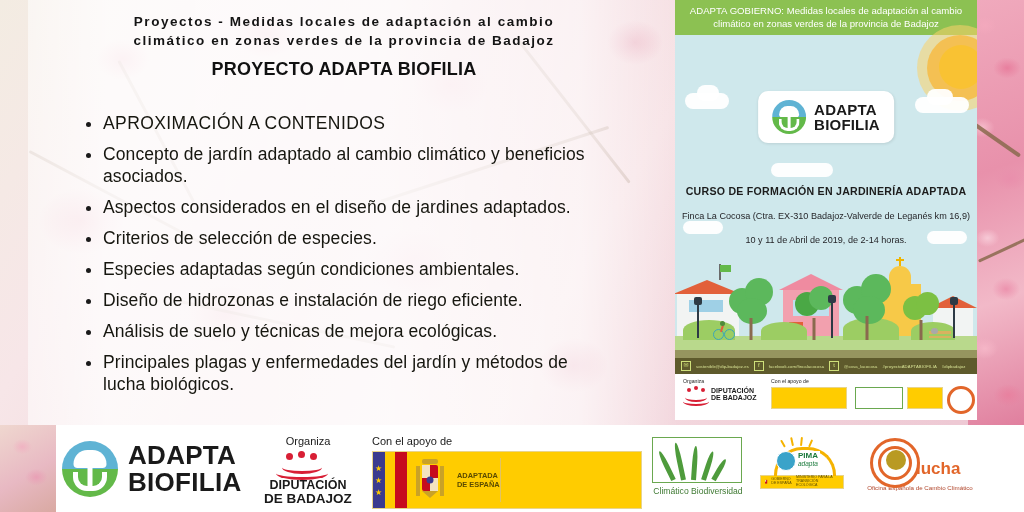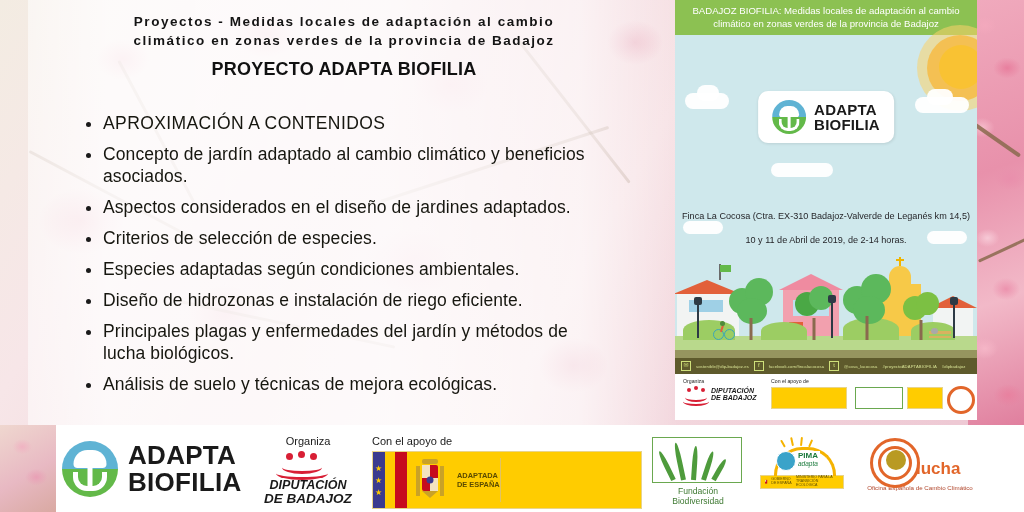--- a/index.html
+++ b/index.html
@@ -103,21 +103,21 @@
   .p-social{height:16px;background:#5e5a2c;display:flex;align-items:center;gap:5px;padding:0 6px;box-sizing:border-box;}
   .sico{width:8px;height:8px;border:1px solid #cfe07a;color:#cfe07a;font-size:6px;line-height:7px;
     text-align:center;flex:0 0 auto;}
   .stxt{font-size:4.2px;color:#d7e294;letter-spacing:.1px;white-space:nowrap;}
 
   .p-spons{height:46px;background:#fff;position:relative;}
   .sp-lbl{position:absolute;font-size:5.2px;color:#222;}
   .sp-box{position:absolute;}
 
   
-  .dip{position:relative;font-style:italic;}
+  .dip{position:relative;}
   .dip .dots{position:relative;height:6px;}
   .dip .dots i{position:absolute;width:4px;height:4px;border-radius:50%;background:#d81f35;}
   .dip .arc{position:absolute;border-bottom:2px solid #d81f35;border-radius:50%;}
   .dip-txt{font-weight:bold;color:#1a1a1a;line-height:1.02;}
 
   
   .footer{position:absolute;left:0;bottom:0;width:1024px;height:87px;background:#fff;z-index:9;}
   .f-photo{position:absolute;left:0;top:0;width:56px;height:87px;
     background:radial-gradient(14px 11px at 40% 25%, #f0b3c2, rgba(240,179,194,0) 70%),
                radial-gradient(16px 12px at 65% 60%, #e9a0b6, rgba(233,160,182,0) 70%),
@@ -206,32 +206,32 @@
     <div class="bullet">
         <span class="dot"></span>
         <span class="btxt">Especies adaptadas según condiciones ambientales.</span>
       </div>
     <div class="bullet">
         <span class="dot"></span>
         <span class="btxt">Diseño de hidrozonas e instalación de riego eficiente.</span>
       </div>
     <div class="bullet">
         <span class="dot"></span>
+        <span class="btxt">Análisis de suelo y técnicas de mejora ecológicas.</span>
+      </div>
+    <div class="bullet">
+        <span class="dot"></span>
         <span class="btxt" style="display:block;max-width:500px;">Principales plagas y enfermedades del jardín y métodos de lucha biológicos.</span>
       </div>
-    <div class="bullet">
-        <span class="dot"></span>
-        <span class="btxt">Análisis de suelo y técnicas de mejora ecológicas.</span>
-      </div>
   </div>
 
   <div class="poster">
 
     <div class="p-head">
-      <span>BADAJOZ BIOFILIA: Medidas locales de adaptación al cambio climático en zonas verdes de la provincia de Badajoz</span>
+      <span>ADAPTA GOBIERNO: Medidas locales de adaptación al cambio climático en zonas verdes de la provincia de Badajoz</span>
     </div>
 
     <div class="p-sky">
       <div class="sun-rays" style="right:-26px;top:-10px;width:86px;height:86px;background:#fbd26a;opacity:.55;"></div>
       <div class="sun-rays" style="right:-16px;top:0px;width:66px;height:66px;background:#f8b93f;opacity:.8;"></div>
       <div class="sun-rays" style="right:-6px;top:10px;width:44px;height:44px;background:#f9c233;"></div>
 
       <div class="cloud" style="left:10px;top:58px;width:44px;height:16px;"></div>
       <div class="cloud" style="left:22px;top:50px;width:22px;height:16px;"></div>
       <div class="cloud" style="right:8px;top:62px;width:54px;height:16px;"></div>
@@ -247,21 +247,22 @@
           <div class="canopy"></div>
           <div class="trunk"></div>
           <div class="cup"></div>
         </div>
         <div class="logo-txt">
           <div>ADAPTA</div>
           <div>BIOFILIA</div>
         </div>
       </div>
 
-      <div class="p-line p-venue">Finca La Cocosa (Ctra. EX-310 Badajoz-Valverde de Leganés km 14,5)</div>
+      <div class="p-title">CURSO DE FORMACIÓN EN JARDINERÍA ADAPTADA</div>
+      <div class="p-line p-venue">Finca La Cocosa (Ctra. EX-310 Badajoz-Valverde de Leganés km 16,9)</div>
       <div class="p-line p-date">10 y 11 de Abril de 2019, de 2-14 horas.</div>
       <div class="p-line p-inscr">Inscripción previa en:</div>
       <div class="p-line p-url">http://desarrollosostenible.dip-badajoz.es/proyecto/adapta-biofilia/</div>
     </div>
 
     <div class="p-scene">
       <div class="ground"></div>
       <div class="ground2"></div>
 
       <div class="bldg" style="left:2px;width:62px;height:44px;background:#f2f4f3;"></div>
@@ -443,21 +444,21 @@
     </div>
 
     <div class="f-fb">
       <div class="fb-box">
         <div class="blade" style="left:18px;width:5px;height:32px;transform:rotate(-26deg);"></div>
         <div class="blade" style="left:28px;width:5px;height:38px;transform:rotate(-12deg);"></div>
         <div class="blade" style="left:38px;width:5px;height:34px;transform:rotate(4deg);"></div>
         <div class="blade" style="left:48px;width:5px;height:30px;transform:rotate(18deg);"></div>
         <div class="blade" style="left:58px;width:5px;height:24px;transform:rotate(30deg);"></div>
       </div>
-      <div class="fb-lbl">Fundación Biodiversidad</div>
+      <div class="fb-lbl">Climático Biodiversidad</div>
     </div>
 
     <div class="f-pima">
       <div class="pima-top">
         <div class="ray" style="left:24px;top:0;width:2px;height:8px;transform:rotate(-30deg);"></div>
         <div class="ray" style="left:32px;top:-2px;width:2px;height:9px;transform:rotate(-12deg);"></div>
         <div class="ray" style="left:40px;top:-2px;width:2px;height:9px;transform:rotate(6deg);"></div>
         <div class="ray" style="left:48px;top:0;width:2px;height:8px;transform:rotate(24deg);"></div>
         <div style="position:absolute;left:14px;top:8px;width:56px;height:26px;border:3px solid #f5b301;border-bottom:0;border-radius:28px 28px 0 0;"></div>
         <div class="globe"></div>

